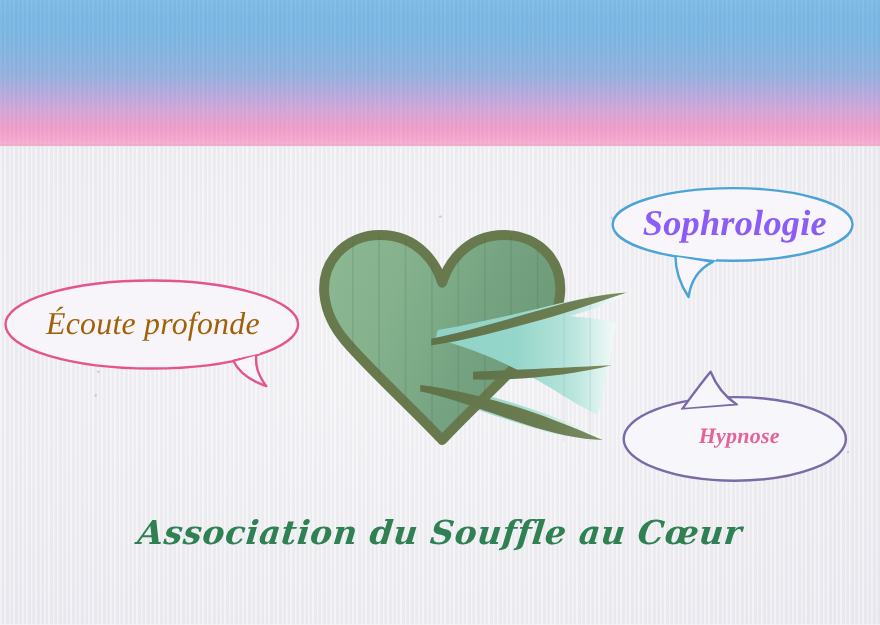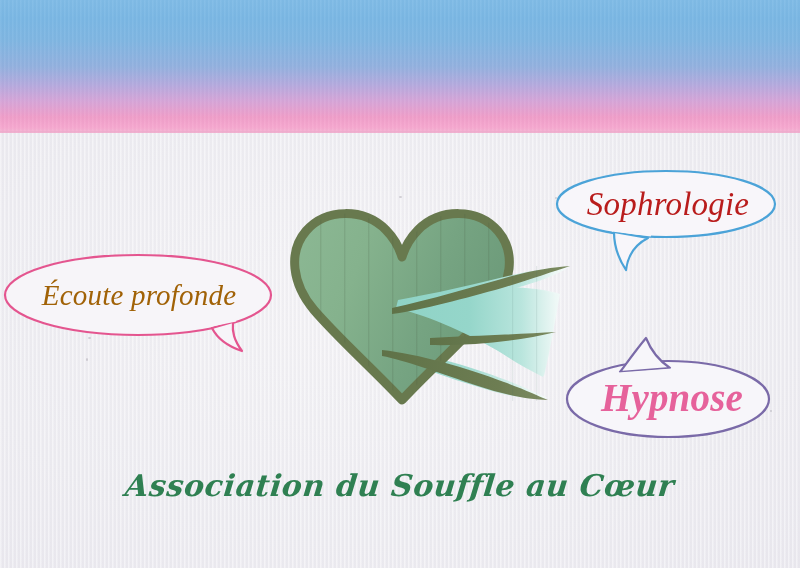--- a/index.html
+++ b/index.html
@@ -106,31 +106,31 @@
   #bubble-ecoute .bubble-text {
     height: 86px;
     color: #a16207;
     font-size: 29px;
     font-weight: 400;
   }
 
   #bubble-sophrologie { left: 552px; top: 168px; width: 232px; height: 110px; }
   #bubble-sophrologie .bubble-text {
     height: 72px;
-    color: #b91c1c;
+    color: #8b5cf6;
     font-size: 33px;
-    font-weight: 400;
+    font-weight: 700;
   }
 
   #bubble-hypnose { left: 564px; top: 334px; width: 216px; height: 108px; }
   #bubble-hypnose .bubble-text {
     top: 22px;
     height: 82px;
     color: #e6629b;
-    font-size: 39px;
+    font-size: 20px;
     font-weight: 700;
   }
 
   
   #association-name {
     position: absolute;
     left: 0;
     top: 468px;
     width: 800px;
     text-align: center;

